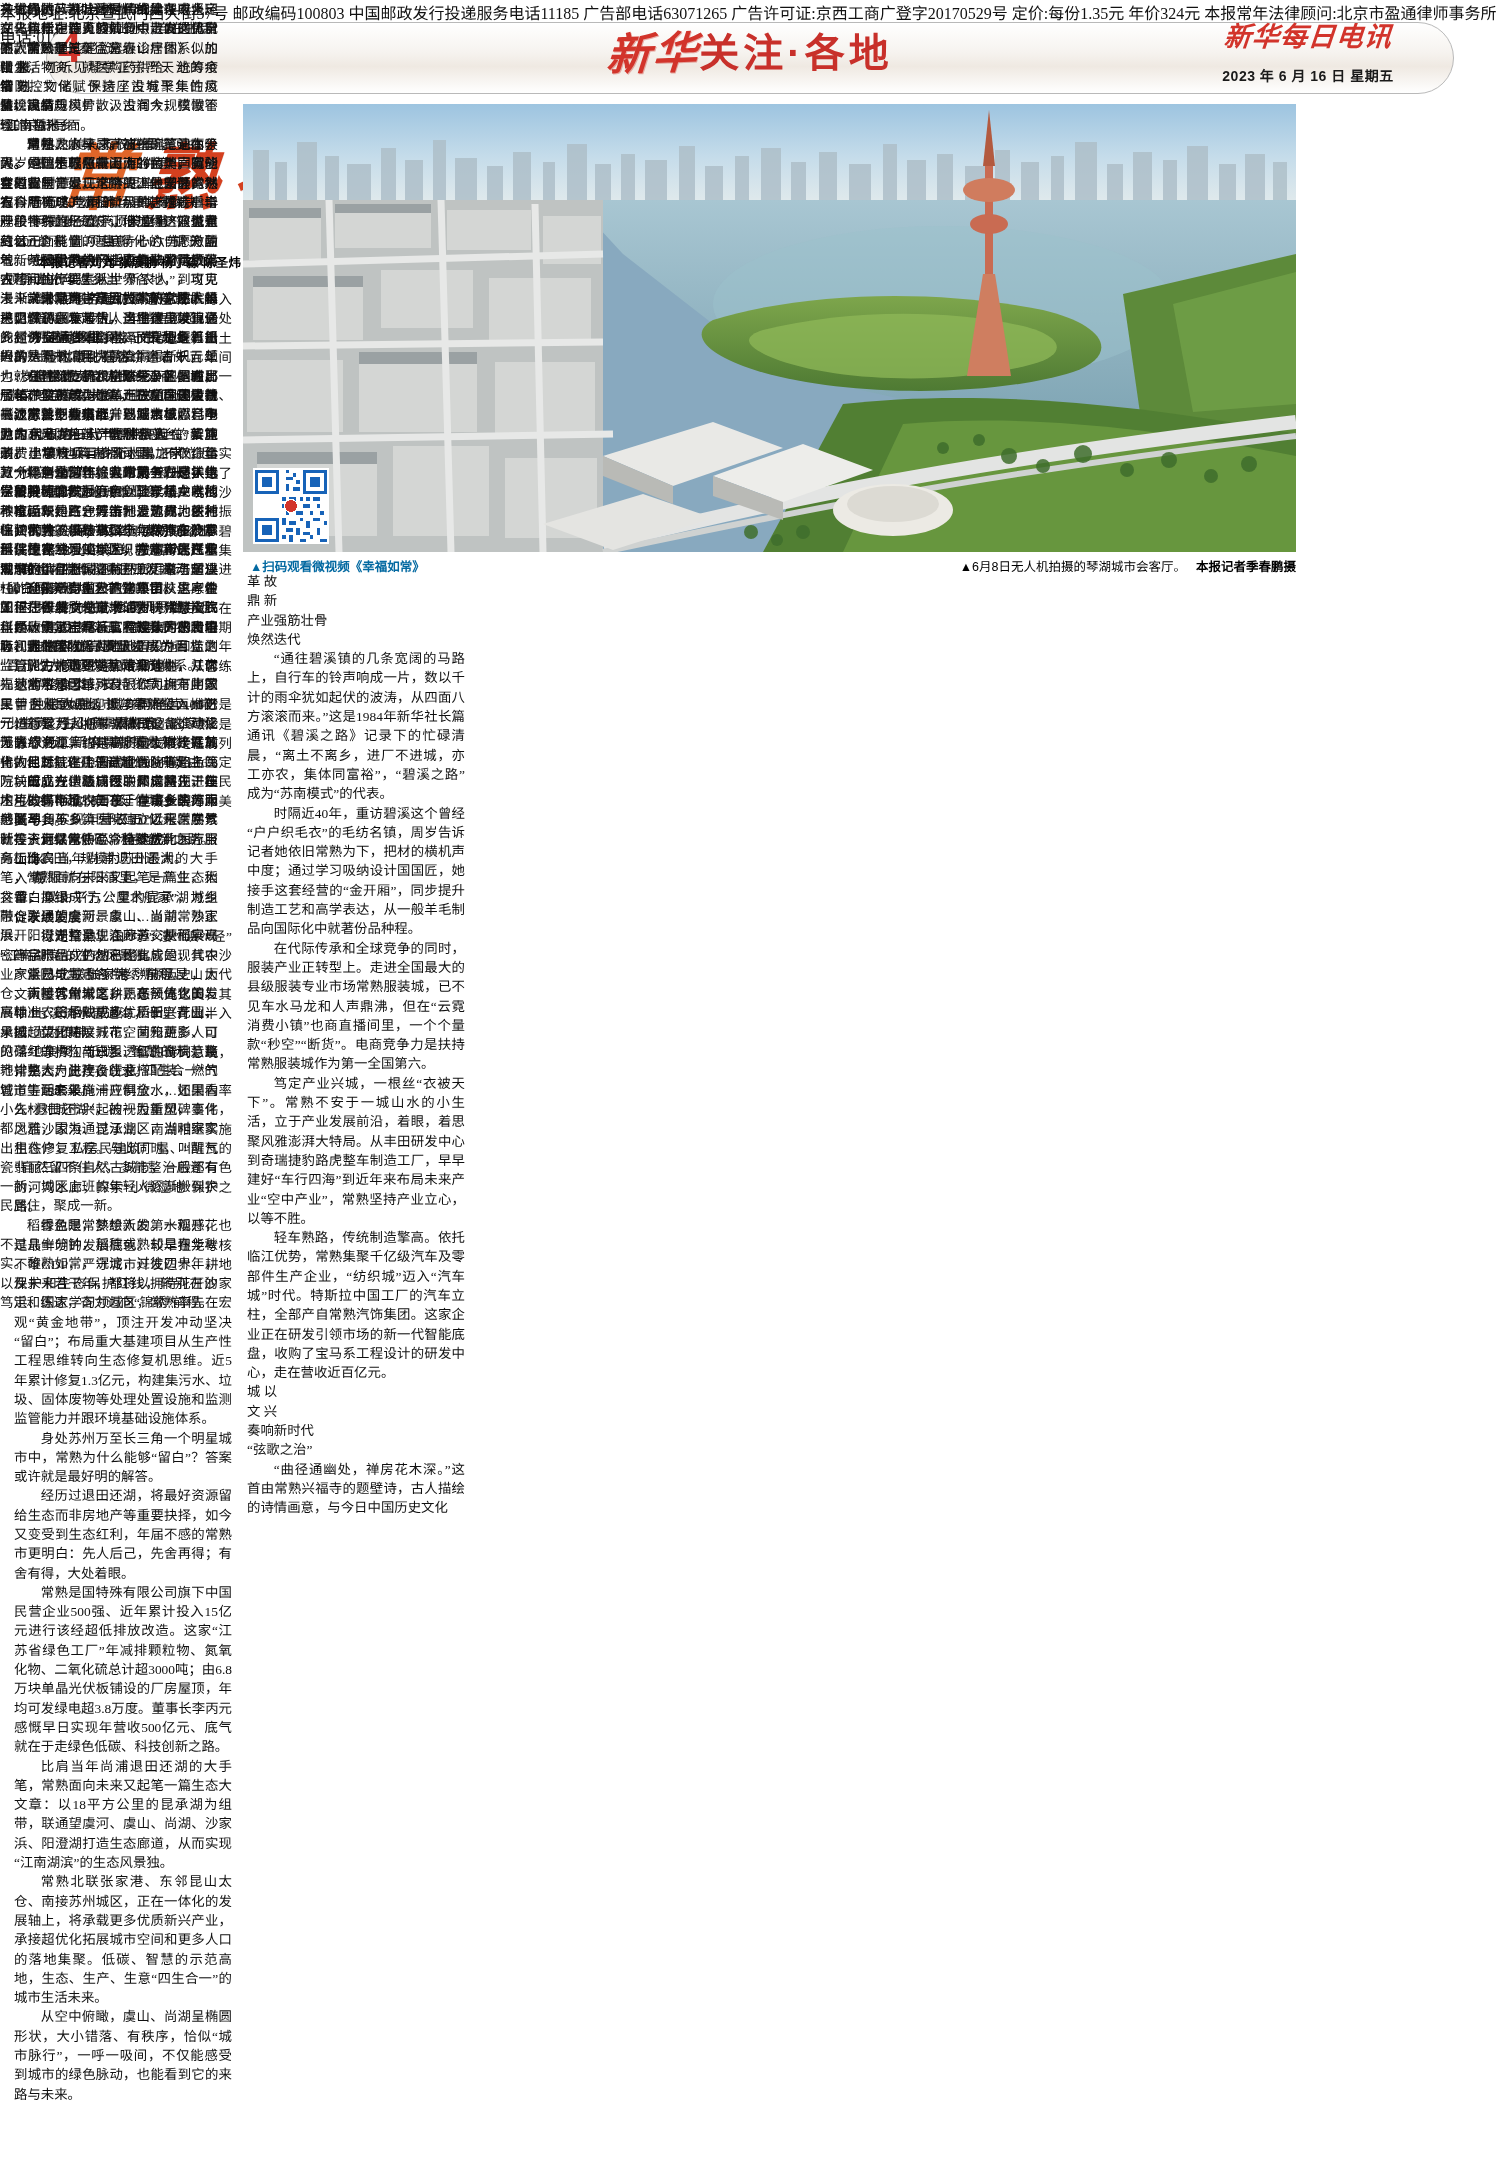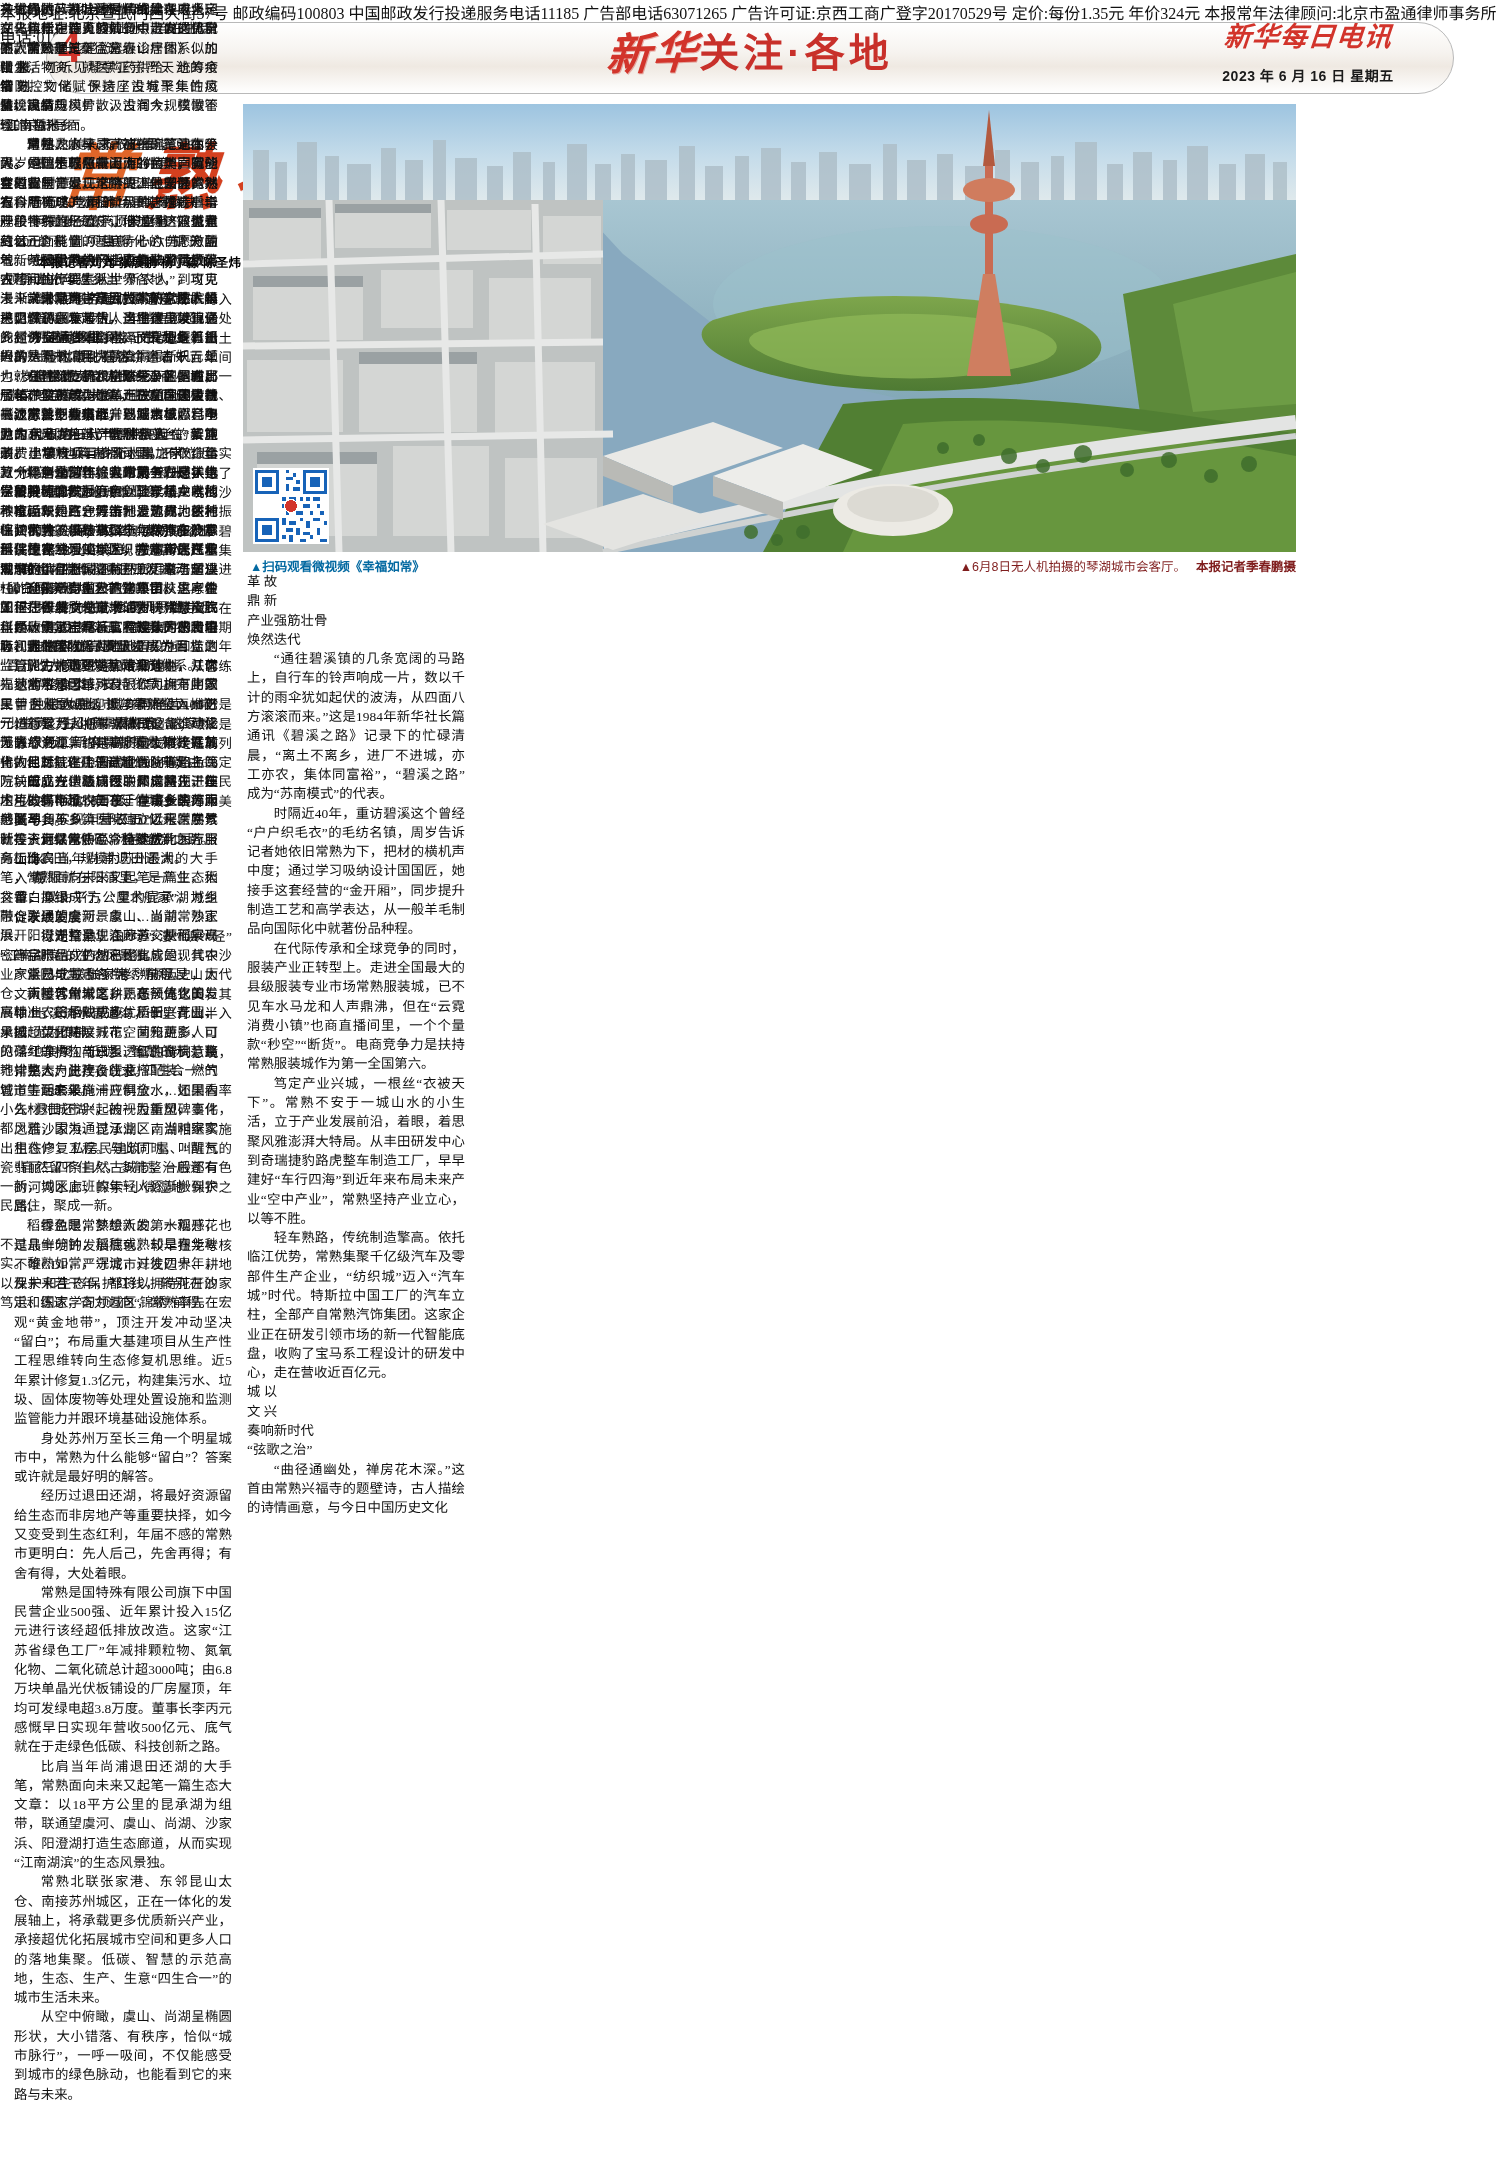--- a/index.html
+++ b/index.html
@@ -104,21 +104,21 @@
   .qr svg{display:block;}
 
   .cap-left{
     position:absolute;left:250px;top:556px;
     font-family:"Liberation Sans","DejaVu Sans",sans-serif;
     font-size:12.5px;font-weight:bold;color:#0369a1;
   }
   .cap-right{
     position:absolute;left:620px;top:556px;width:676px;text-align:right;
     font-family:"Liberation Sans","DejaVu Sans",sans-serif;
-    font-size:12.5px;color:#7f1d1d;
+    font-size:12.5px;color:#000000;
   }
   .cap-right b{font-weight:bold;margin-left:10px;}
 
   
   .col{
     position:absolute;
     width:218px;
     box-sizing:border-box;
     text-align:justify;
     font-size:13.4px;

